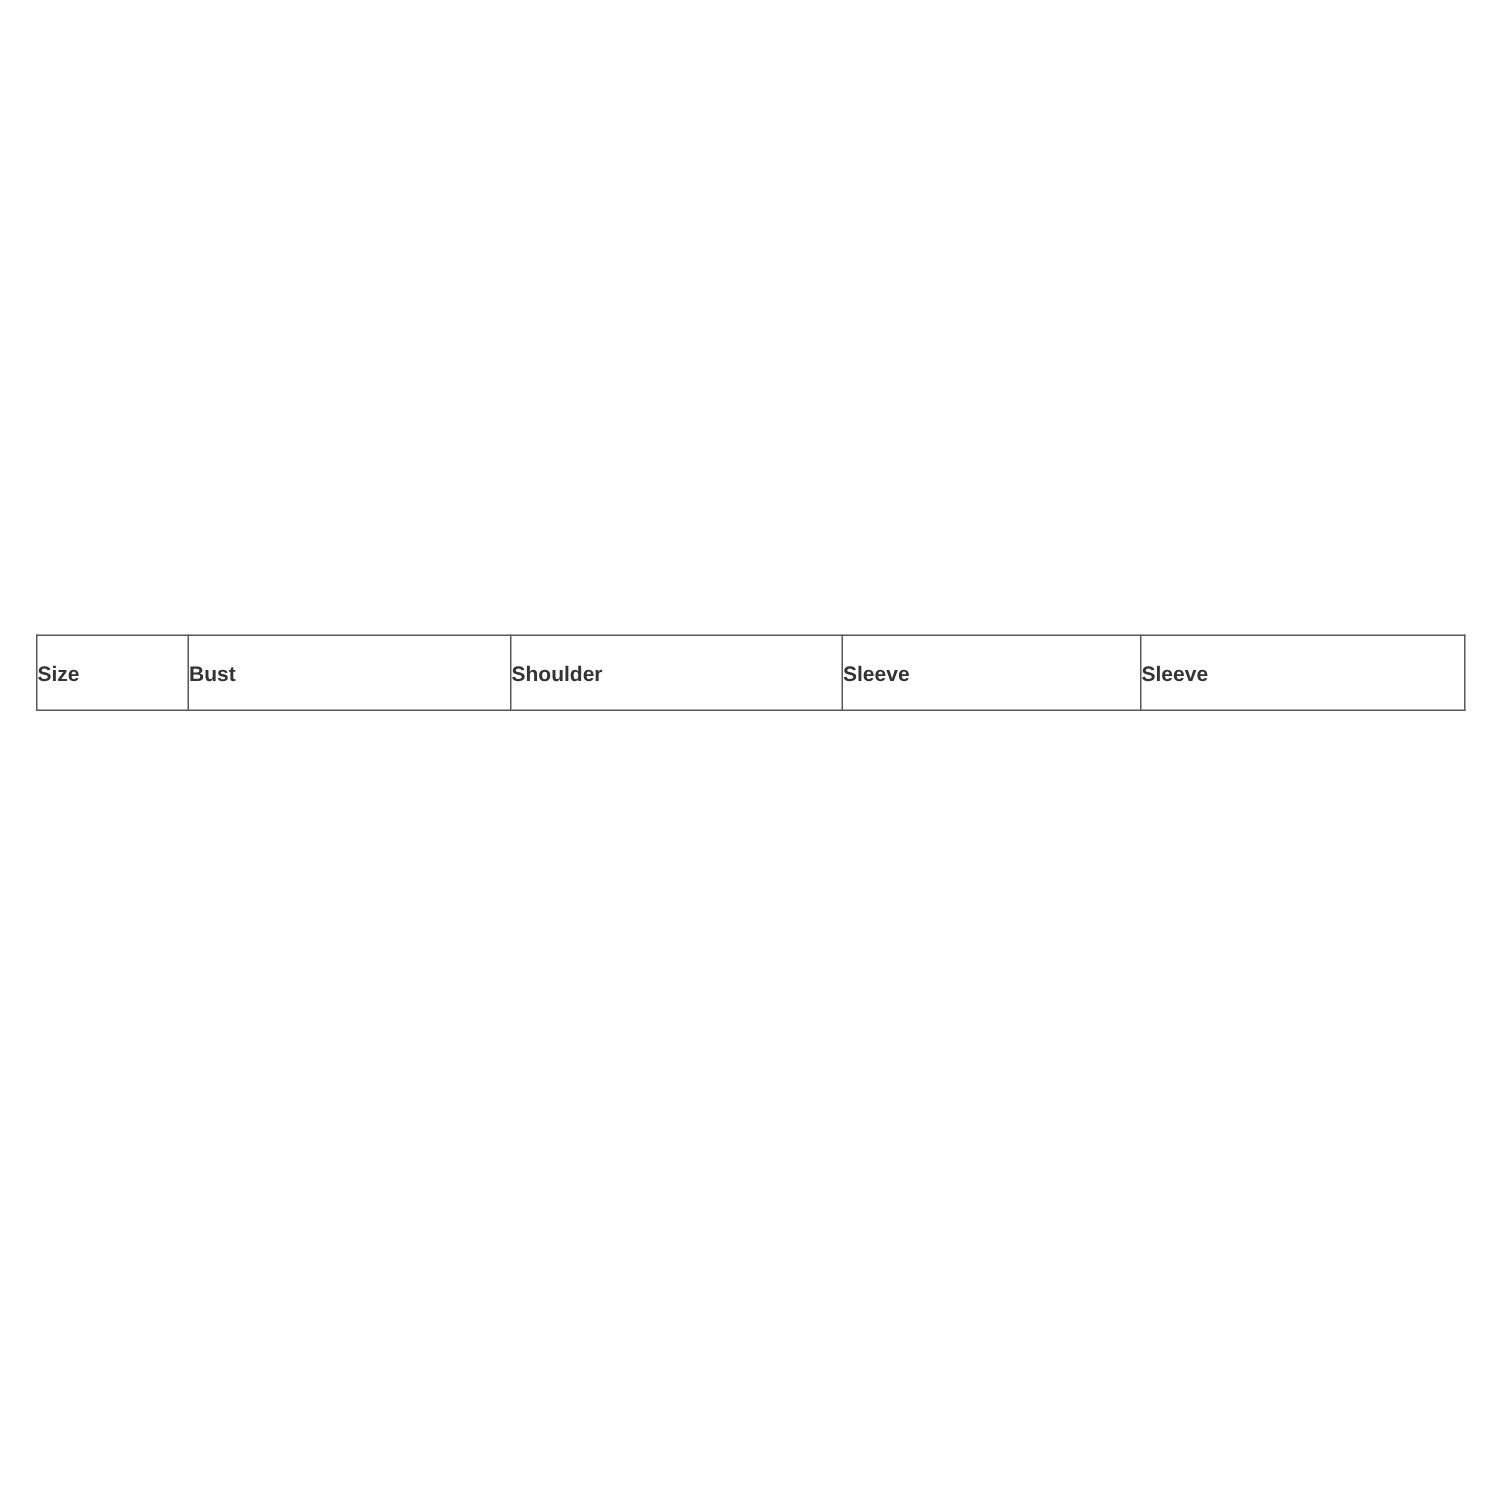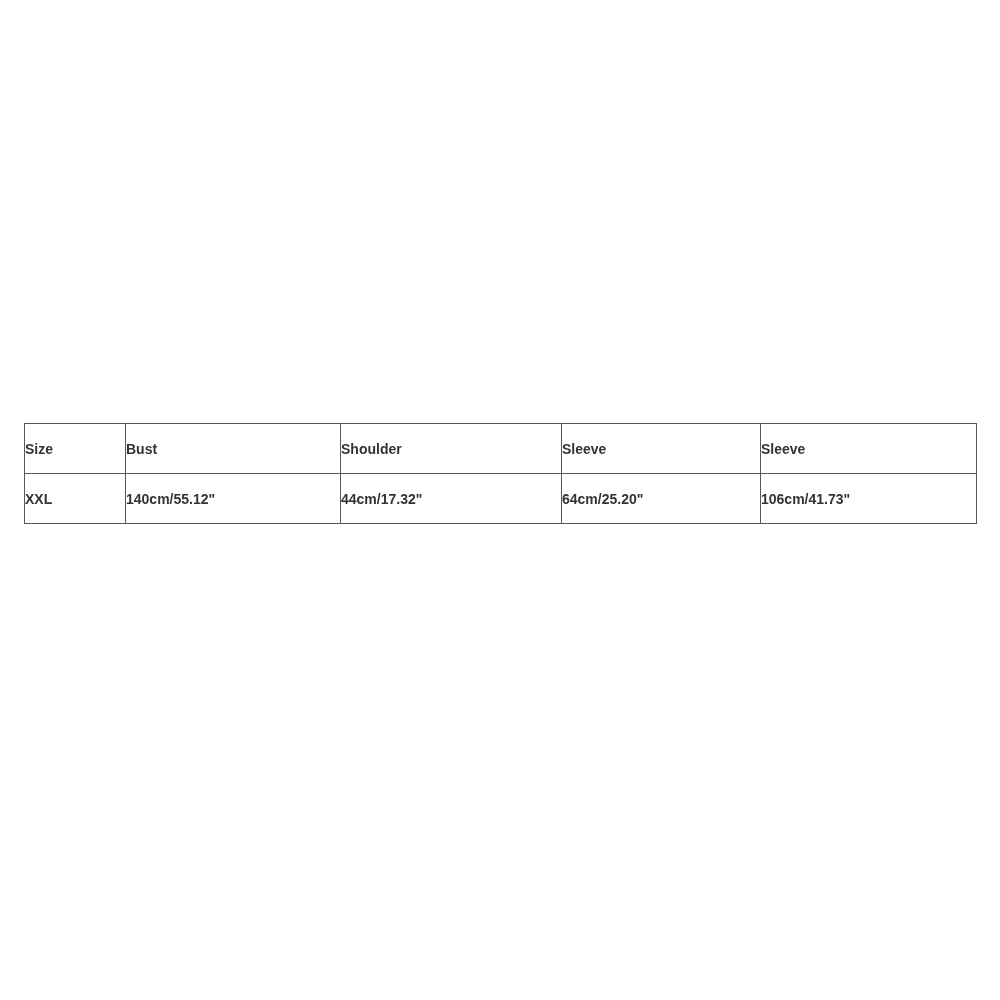--- a/index.html
+++ b/index.html
@@ -65,23 +65,16 @@
       <thead>
         <tr>
           <th>Size</th>
           <th>Bust</th>
           <th>Shoulder</th>
           <th>Sleeve</th>
           <th>Sleeve</th>
         </tr>
       </thead>
       <tbody>
-        <tr>
-          <td>XXL</td>
-          <td>140cm/55.12"</td>
-          <td>44cm/17.32"</td>
-          <td>64cm/25.20"</td>
-          <td>106cm/41.73"</td>
-        </tr>
       </tbody>
     </table>
   </div>
 </div>
 
 </body></html>

